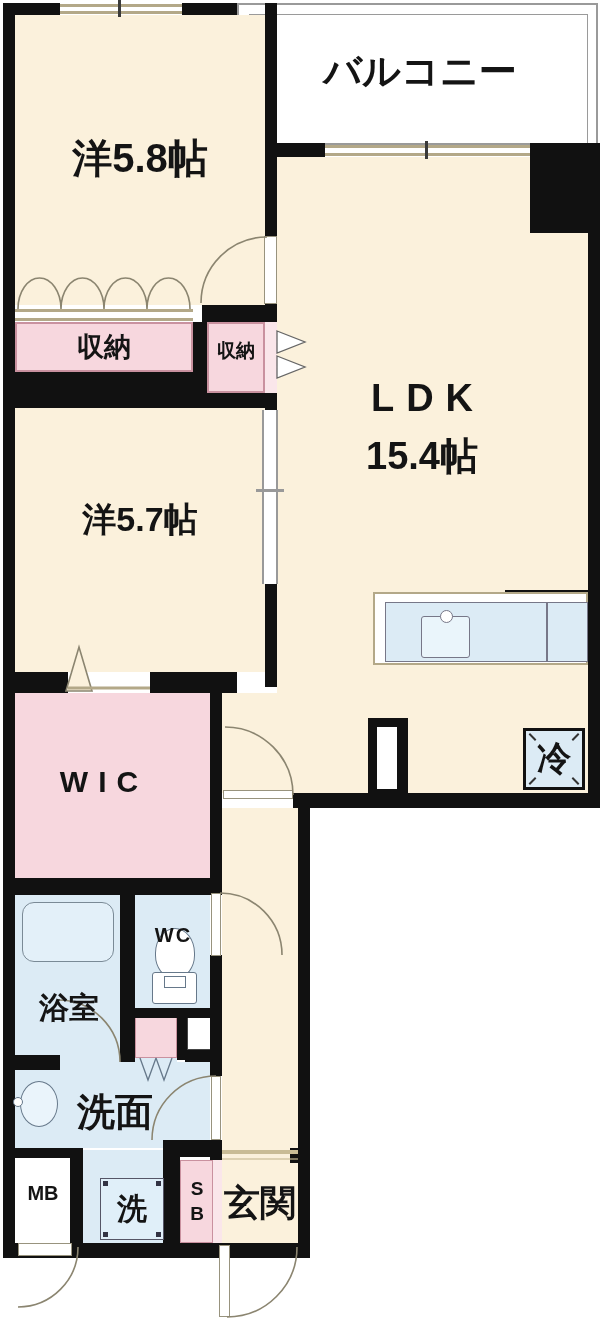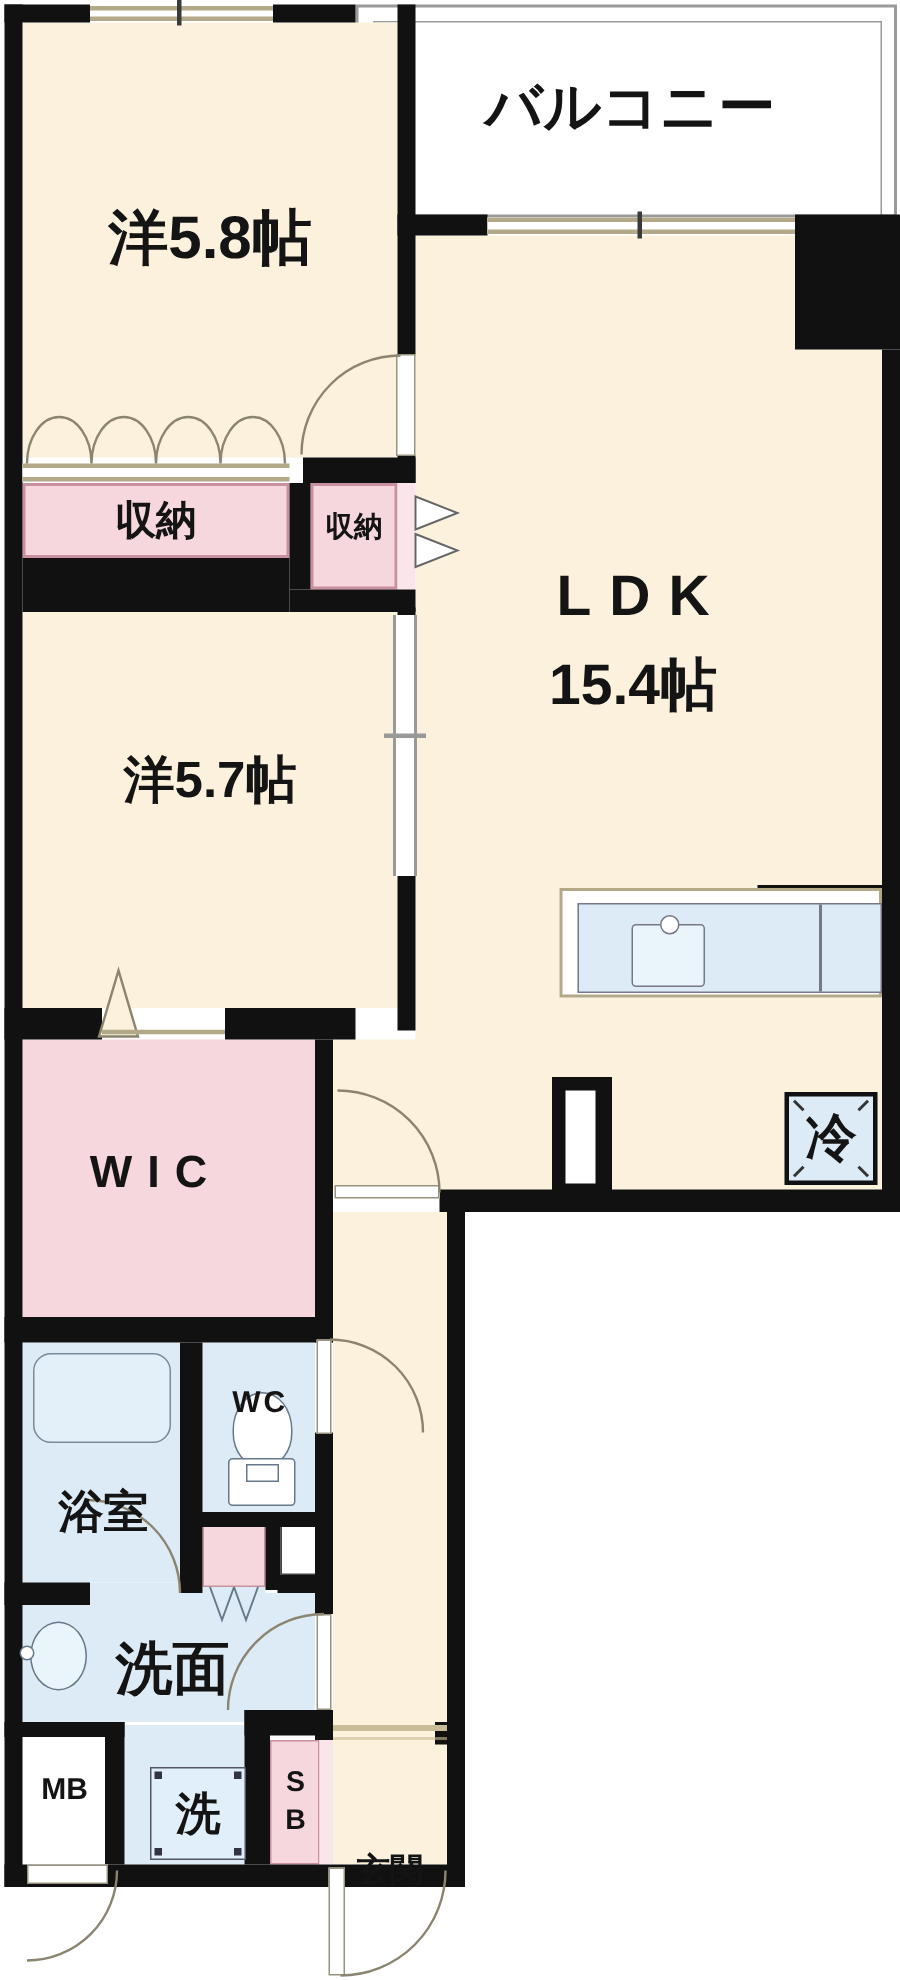--- a/index.html
+++ b/index.html
@@ -160,14 +160,14 @@
 <div class="lbl" style="left:20px;top:494px;width:240px;height:52px;font-size:34px;">洋5.7帖</div>
 <div class="lbl" style="left:15px;top:324px;width:178px;height:46px;font-size:27px;">収納</div>
 <div class="lbl" style="left:207px;top:330px;width:58px;height:42px;font-size:19px;">収納</div>
 <div class="lbl" style="left:15px;top:758px;width:168px;height:48px;font-size:30px;letter-spacing:10px;text-indent:10px;">WIC</div>
 <div class="lbl" style="left:15px;top:988px;width:108px;height:40px;font-size:30px;">浴室</div>
 <div class="lbl" style="left:137px;top:898px;width:73px;height:34px;font-size:20px;letter-spacing:2px;margin-top:20px;">WC</div>
 <div class="lbl" style="left:40px;top:1090px;width:150px;height:44px;font-size:38px;">洗面</div>
 <div class="lbl" style="left:15px;top:1176px;width:56px;height:34px;font-size:20px;">MB</div>
 <div class="lbl" style="left:100px;top:1178px;width:64px;height:62px;font-size:30px;">洗</div>
 <div class="lbl" style="left:181px;top:1164px;width:32px;height:76px;font-size:19px;line-height:1.3;word-break:break-all;text-align:center;display:flex;">S<br>B</div>
-<div class="lbl" style="left:222px;top:1180px;width:76px;height:46px;font-size:22px;margin-top:44px;">玄関</div>
+<div class="lbl" style="left:222px;top:1180px;width:76px;height:46px;font-size:36px;">玄関</div>
 <div class="lbl" style="left:523px;top:728px;width:62px;height:62px;font-size:34px;">冷</div>
 
 </body></html>

